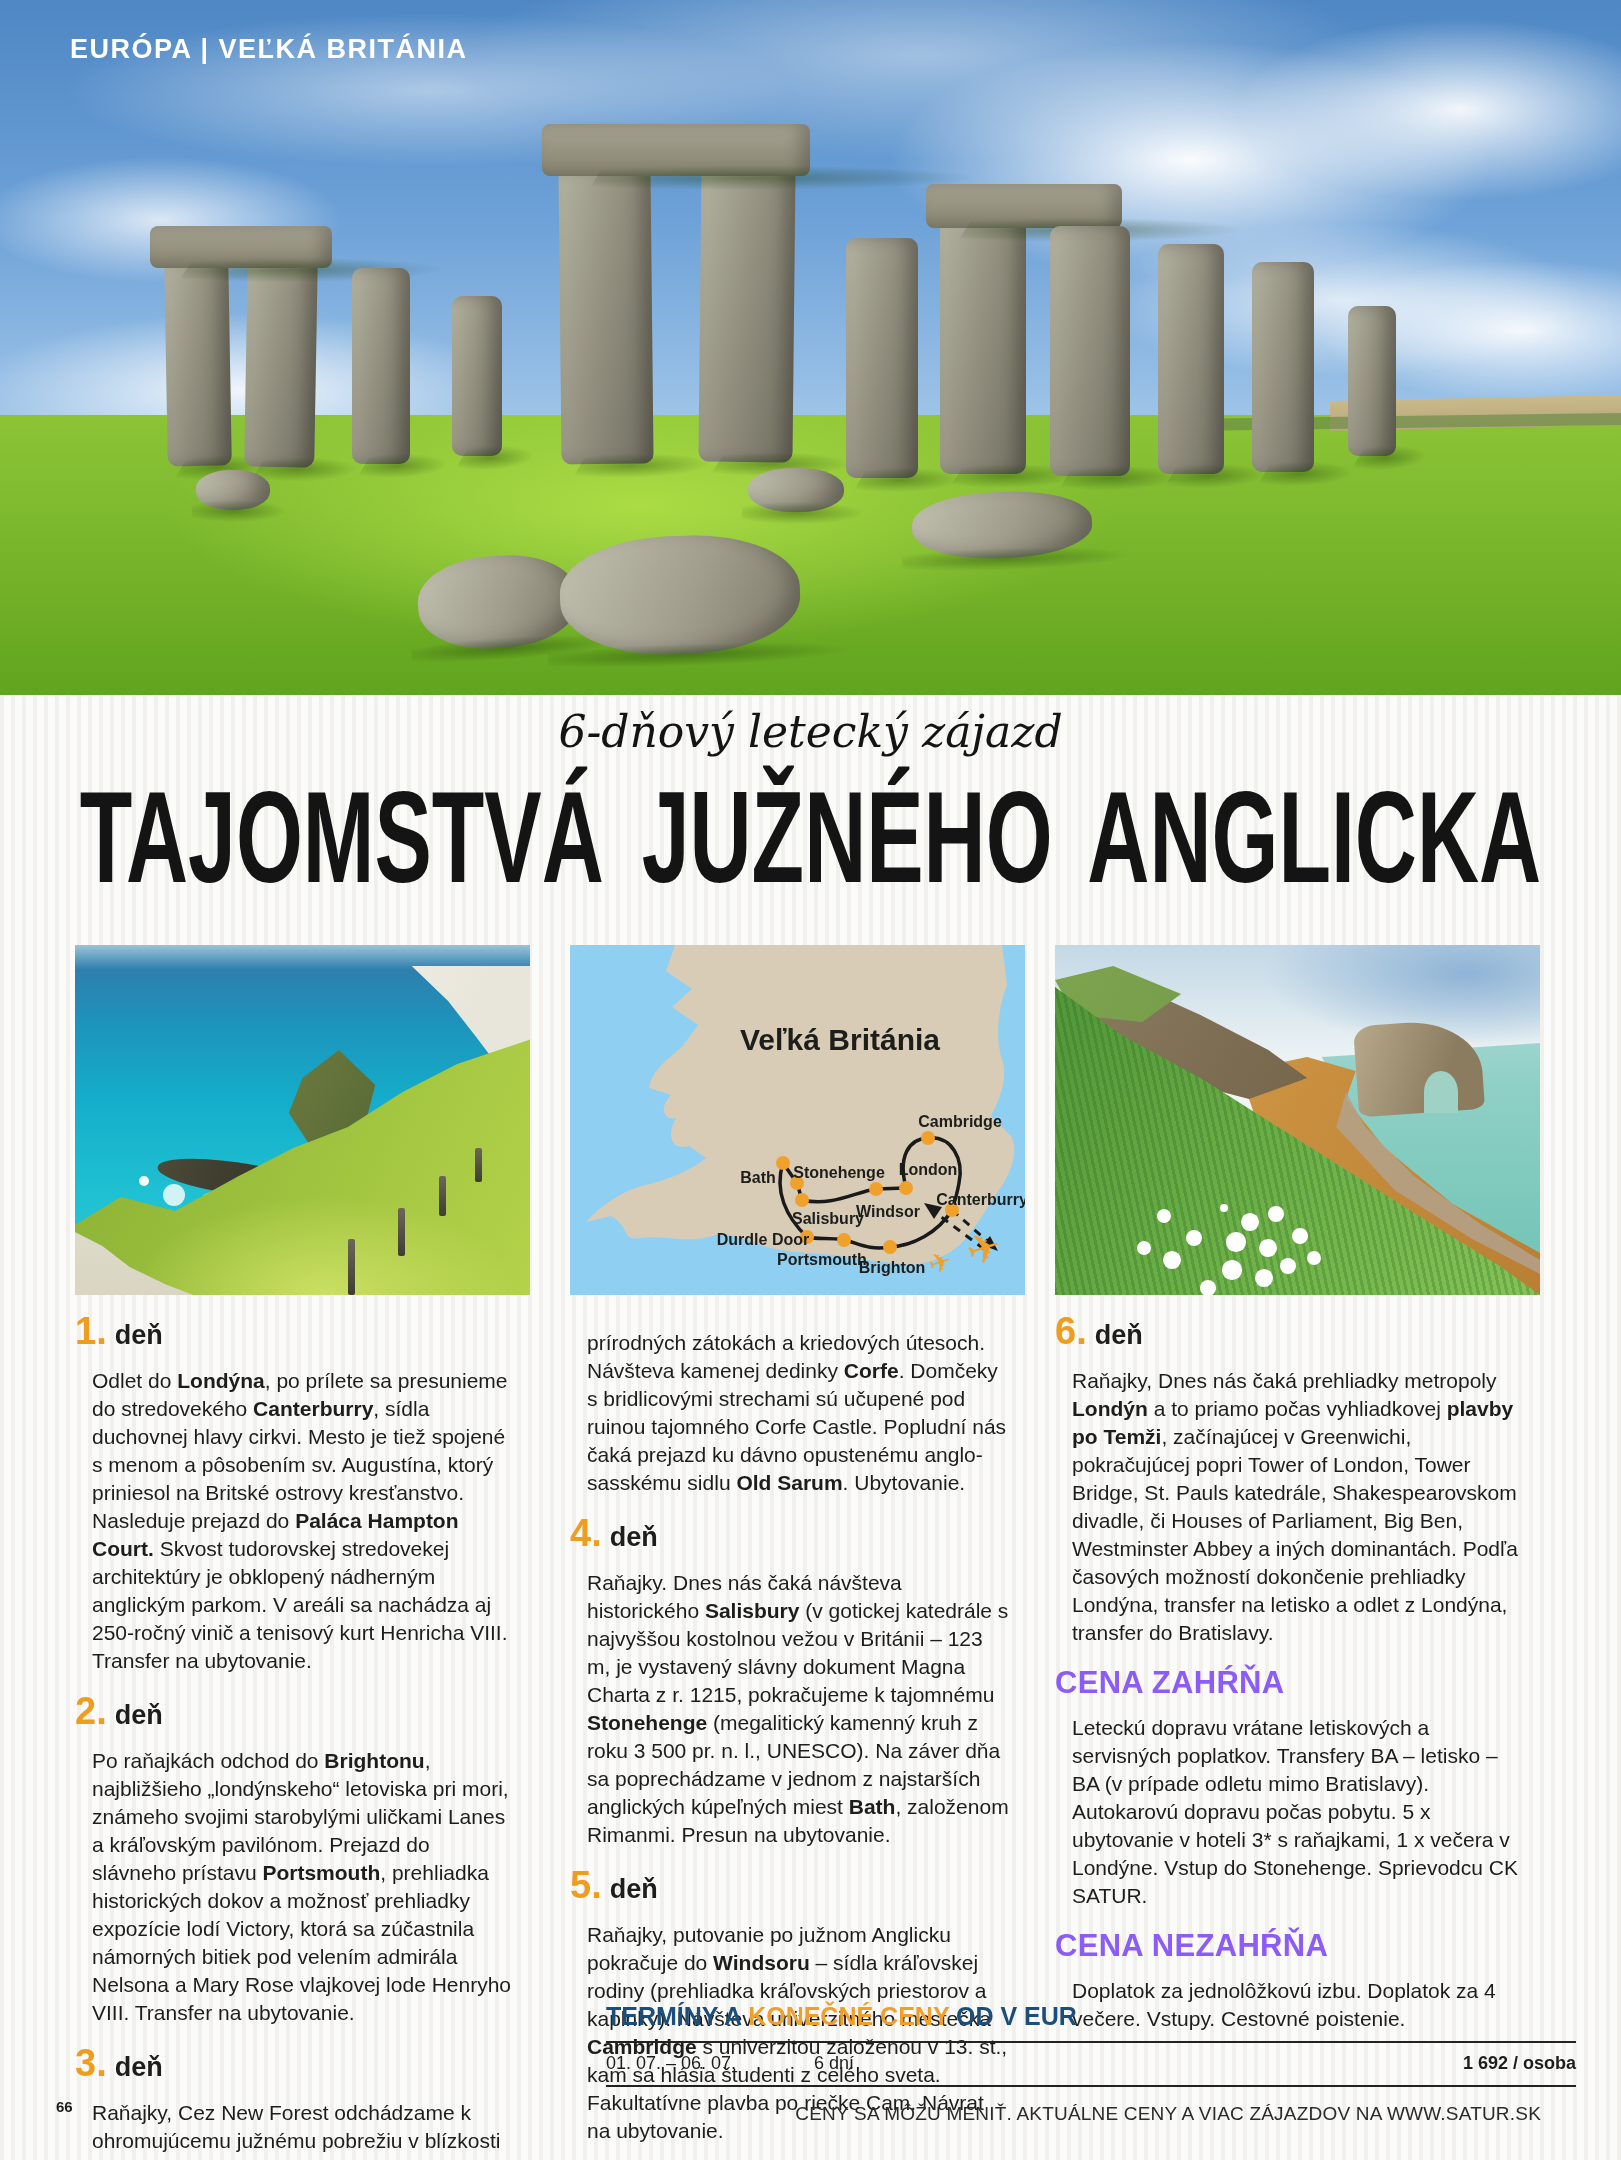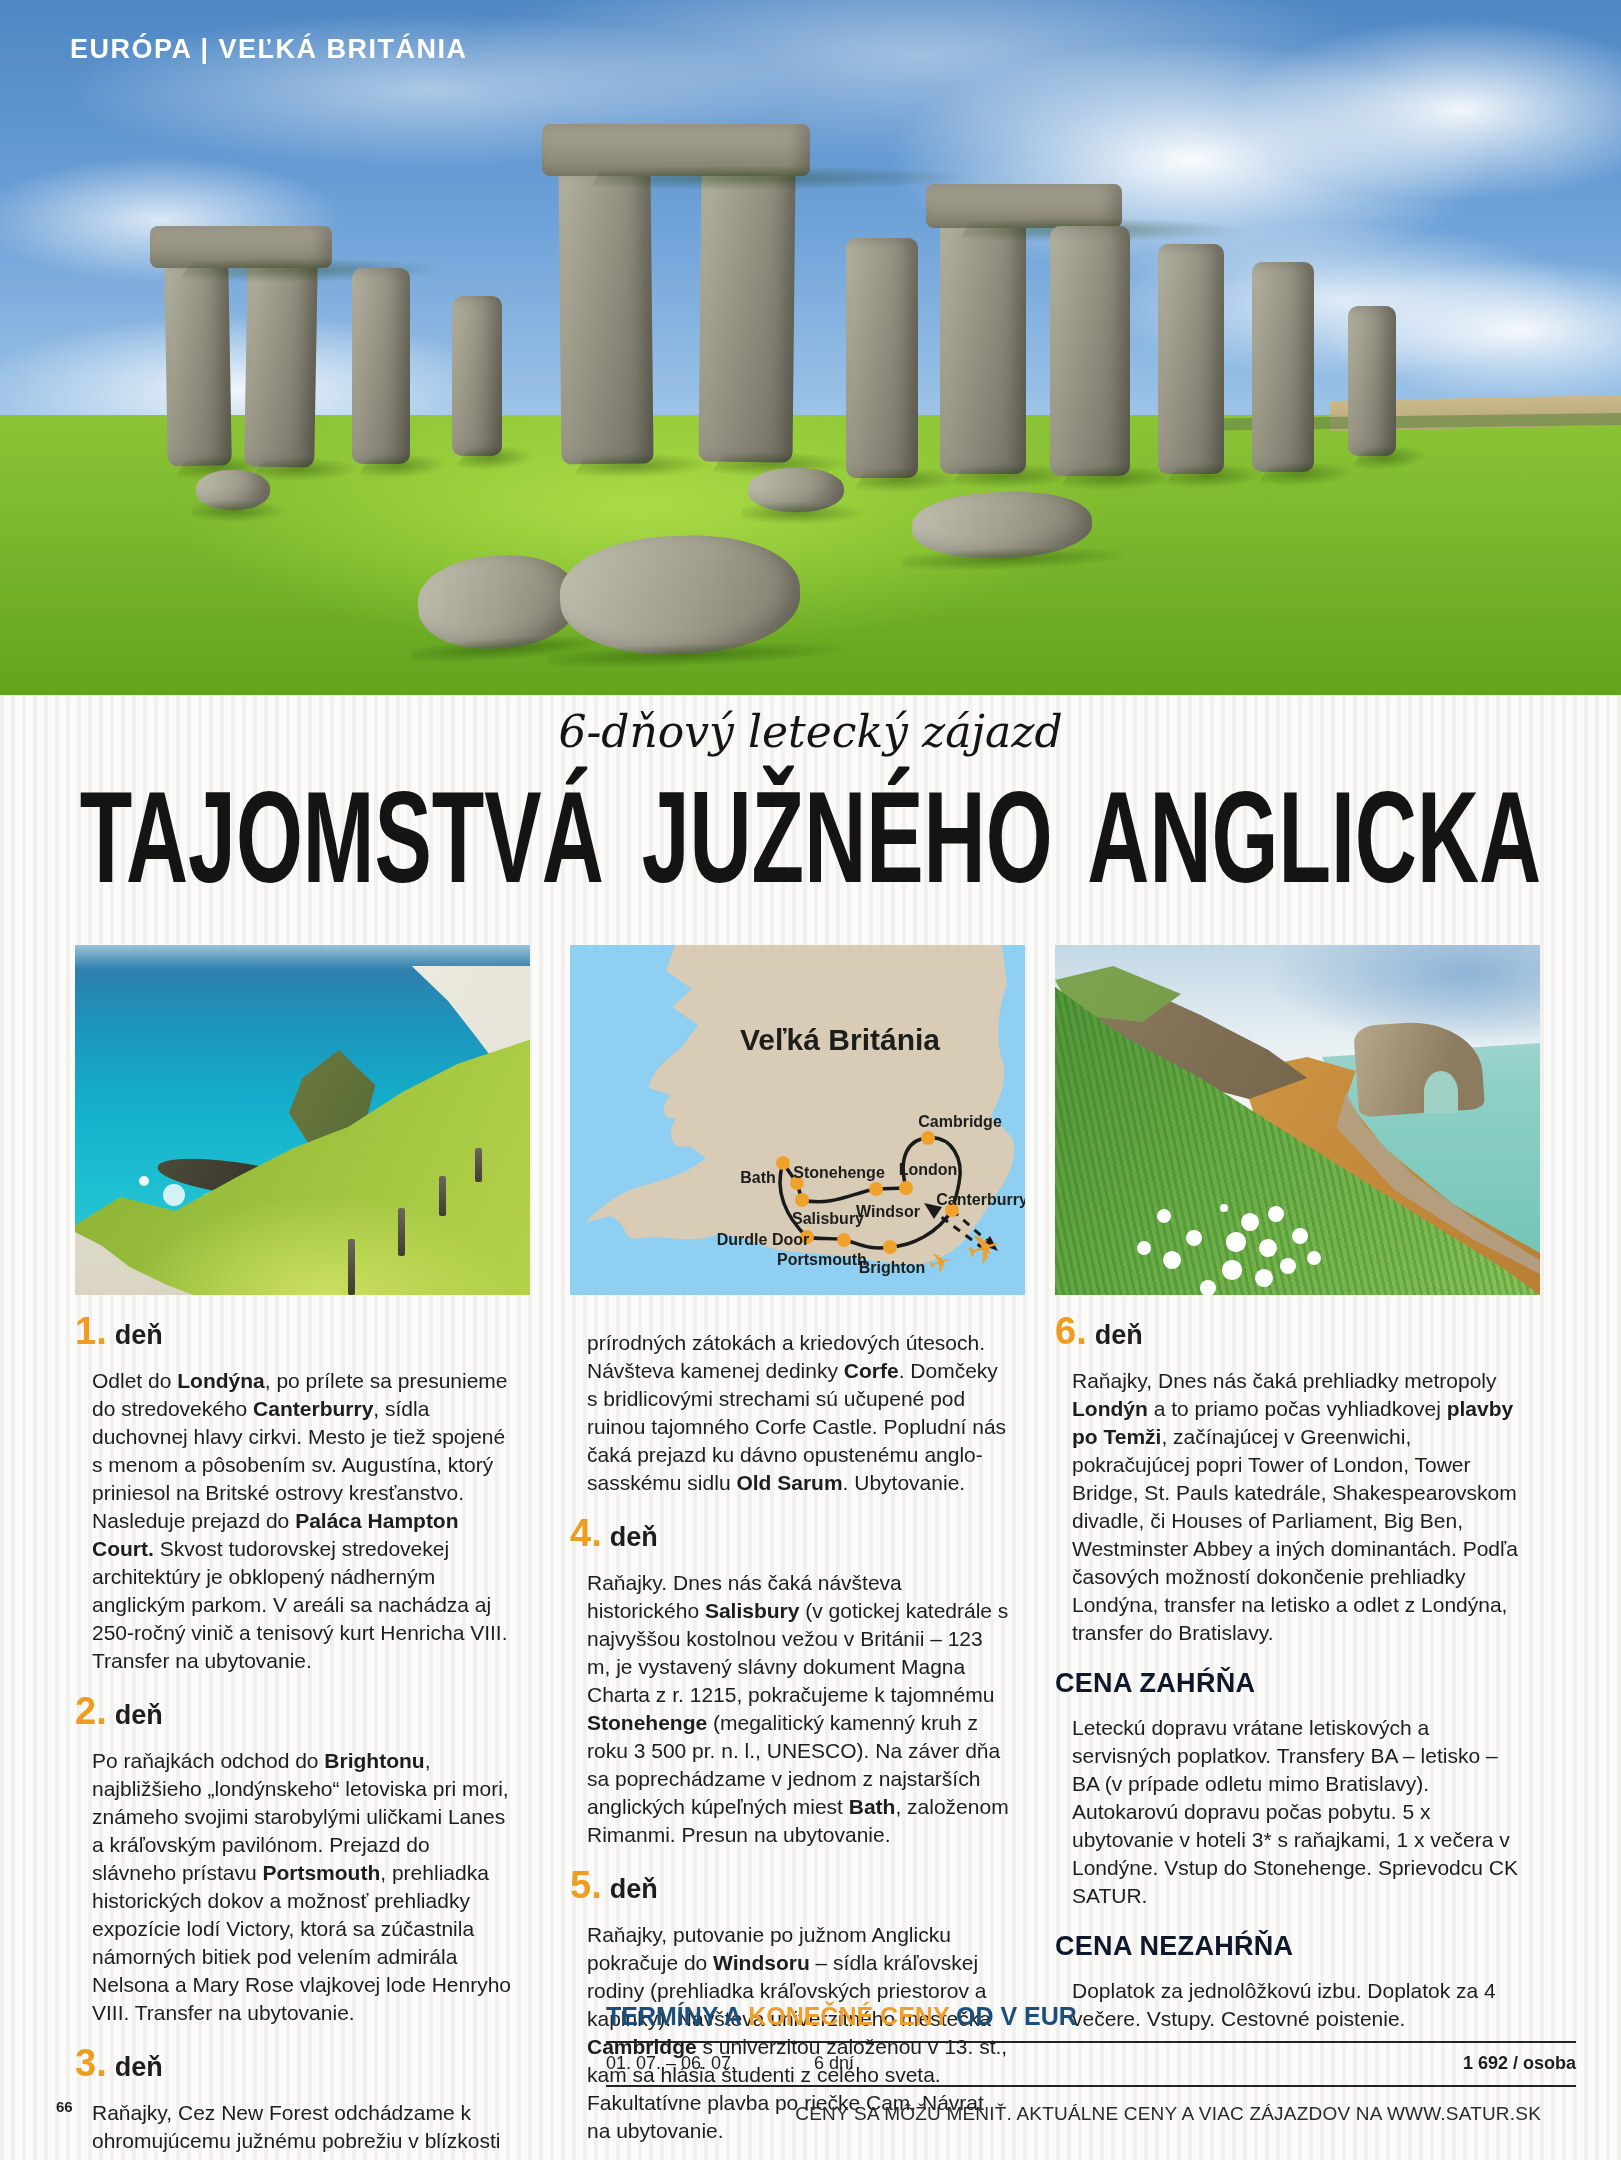--- a/index.html
+++ b/index.html
@@ -103,21 +103,21 @@
   
   .col{position:absolute;top:1312px;font-size:21px;line-height:28px;}
   #col1{left:75px;width:458px;}
   #col2{left:570px;width:458px;}
   #col3{left:1055px;width:487px;}
   .day-head{display:flex;align-items:baseline;gap:8px;margin:16px 0 3px;}
   .day-head.first{margin-top:0;}
   .day-num{color:#EE9D1F;font-size:38px;font-weight:700;line-height:1;}
   .day-word{font-size:27px;font-weight:700;}
   .para{margin:17px;}
-  .price-head{color:#0f172a;font-size:27px;font-weight:700;margin:22px 0 4px;letter-spacing:.3px;}
+  .price-head{color:#8b5cf6;font-size:31px;font-weight:700;margin:22px 0 4px;letter-spacing:.3px;}
   
   .terms{position:absolute;left:570px;top:2002px;width:970px;margin-left:36px;}
   .terms-head{font-size:25px;font-weight:700;color:#1C4E7C;padding-bottom:10px;border-bottom:2px solid #222;}
   .terms-head .orange{color:#EFA02C;}
   .terms-row{position:relative;height:42px;border-bottom:2px solid #222;font-size:18px;}
   .terms-row .dates{position:absolute;left:0;top:10px;}
   .terms-row .duration{position:absolute;left:208px;top:10px;}
   .terms-row .price{position:absolute;right:0;top:10px;font-weight:700;}
   
   .page-num{position:absolute;left:56px;top:2098px;font-size:15px;font-weight:700;}

